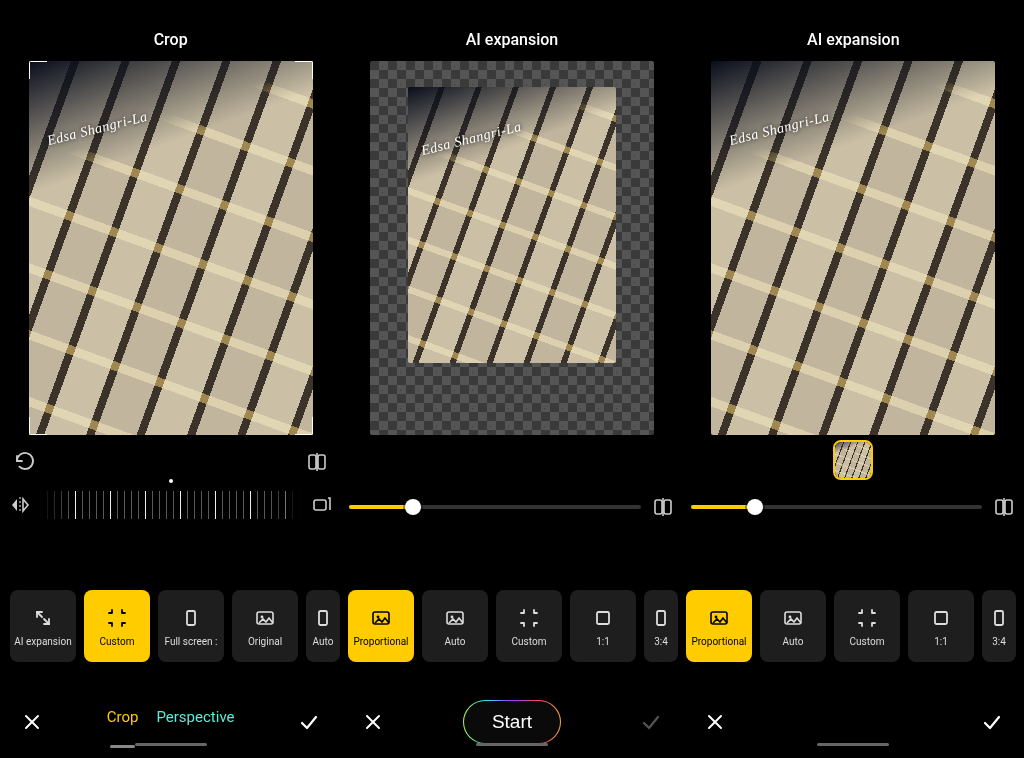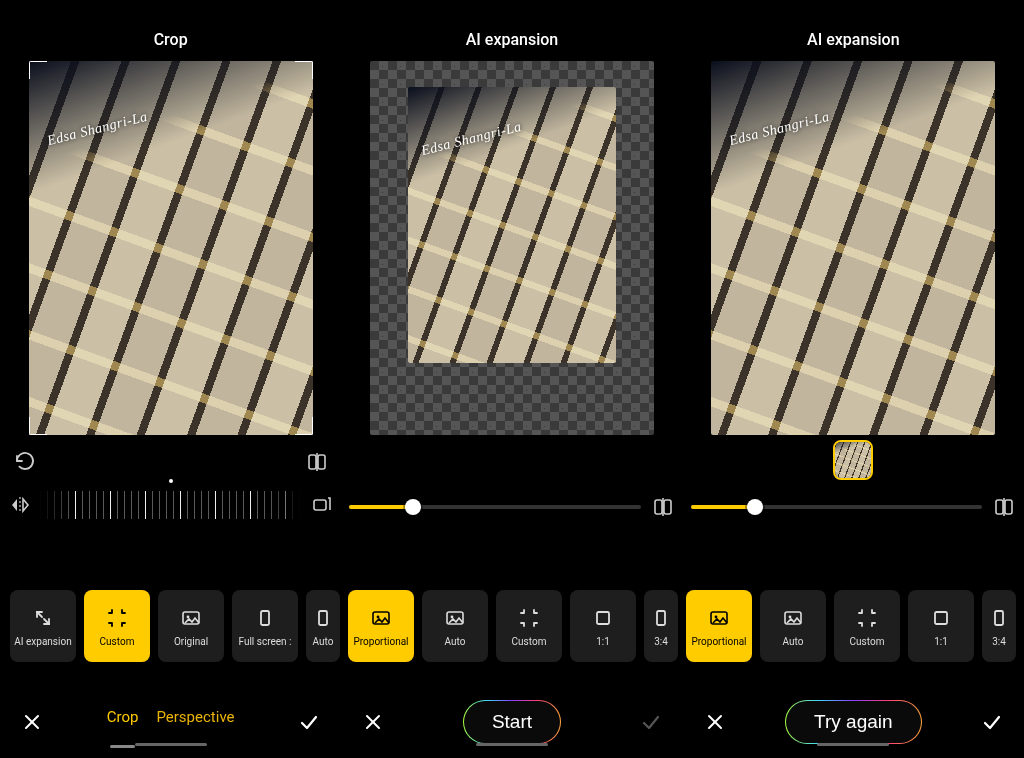--- a/index.html
+++ b/index.html
@@ -192,21 +192,21 @@
   .checkbtn.inactive{color:#555;}
   .pill-btn{
     padding:10px 28px;border-radius:999px;
     border:1.5px solid transparent;
     background:
       linear-gradient(#0a0a0a,#0a0a0a) padding-box,
       linear-gradient(90deg,#a9ff3d,#3dd6ff,#8b3dff,#ff3d77,#ffa63d) border-box;
     color:#fff;font-size:19px;
   }
   .tabgroup{display:flex;gap:18px;font-size:15px;}
-  .tabgroup .tab{color:#eab308;position:relative;padding-bottom:10px;}
+  .tabgroup .tab{color:#5eead4;position:relative;padding-bottom:10px;}
   .tabgroup .tab.active{color:#ffcc00;}
   .tabgroup .tab.active::after, .underline-indicator{
     content:"";position:absolute;left:10%;bottom:-12px;width:80%;height:3px;background:#888;border-radius:2px;
   }
   .underline-center{
     position:absolute;bottom:12px;left:50%;transform:translateX(-50%);
     width:72px;height:3px;background:#666;border-radius:2px;
   }
   svg{display:block;}
 </style>
@@ -366,32 +366,32 @@
       <span class="pi">
         <svg width="22" height="22" viewBox="0 0 22 22">
           <use href="#ic-freecrop"></use>
         </svg>
       </span>
       <span class="lbl">Custom</span>
     </div>
   <div class="preset">
       <span class="pi">
         <svg width="22" height="22" viewBox="0 0 22 22">
+          <use href="#ic-portrait"></use>
+        </svg>
+      </span>
+      <span class="lbl">Full screen :</span>
+    </div>
+  <div class="preset">
+      <span class="pi">
+        <svg width="22" height="22" viewBox="0 0 22 22">
           <use href="#ic-image"></use>
         </svg>
       </span>
       <span class="lbl">Original</span>
-    </div>
-  <div class="preset">
-      <span class="pi">
-        <svg width="22" height="22" viewBox="0 0 22 22">
-          <use href="#ic-portrait"></use>
-        </svg>
-      </span>
-      <span class="lbl">Full screen :</span>
     </div>
   <div class="preset" style="flex:0 0 34px">
       <span class="pi">
         <svg width="22" height="22" viewBox="0 0 22 22">
           <use href="#ic-portrait"></use>
         </svg>
       </span>
       <span class="lbl">Auto</span>
     </div>
   <div class="preset active">
@@ -510,21 +510,20 @@
       </span>
     <span class="underline-center"></span>
   </div>
 
   <div class="bar-inner" style="flex:1;position:relative">
     <span class="xbtn">
         <svg width="22" height="22" viewBox="0 0 22 22">
           <use href="#ic-x"></use>
         </svg>
       </span>
-    <button class="pill-btn">Try again</button>
     <span class="checkbtn">
         <svg width="22" height="22" viewBox="0 0 22 22">
           <use href="#ic-check"></use>
         </svg>
       </span>
     <span class="underline-center"></span>
   </div>
 </div>
 
 </body></html>

